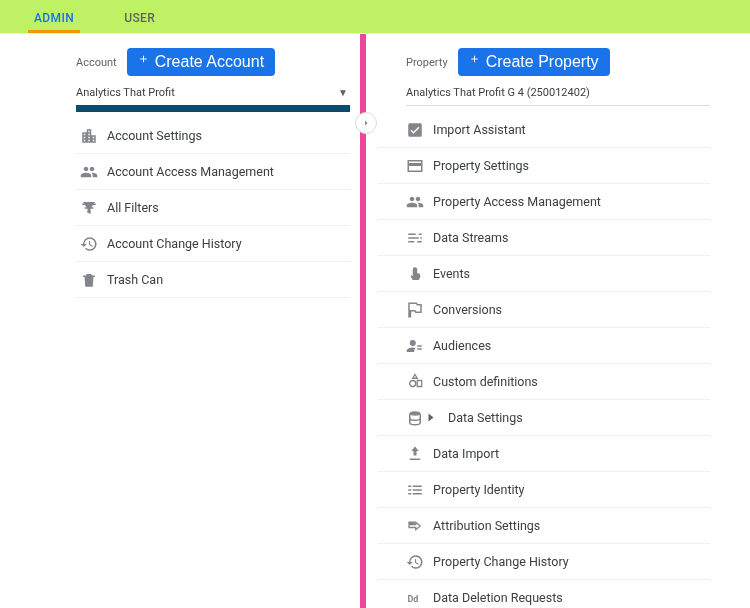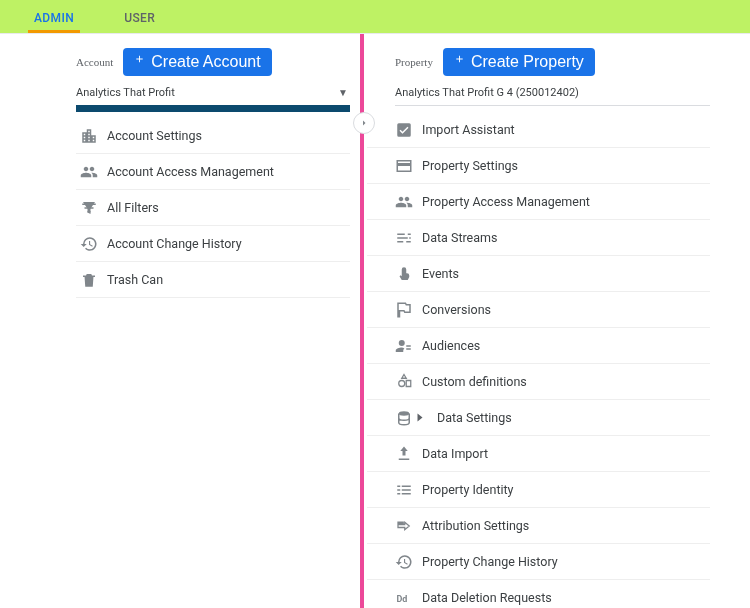--- a/index.html
+++ b/index.html
@@ -43,37 +43,36 @@
   .column {
     position: relative;
   }
   .col-account {
     width: 360px;
     padding-left: 76px;
     padding-right: 10px;
   }
   .col-property {
     width: 360px;
-    padding-left: 3px;
+    padding-left: 12px;
     padding-right: 10px;
-    border-left: 4px solid #ec4899;
+    border-left: 6px solid #ec4899;
     margin-left: 0;
     position: relative;
   }
   .col-hdr {
     display: flex;
     align-items: center;
     padding-top: 14px;
     gap: 10px;
     margin-bottom: 6px;
   }
   .col-hdr-label {
     font-size: 11px;
     color: #5f6368;
-    font-family: Liberation Serif, serif;
   }
   .create-btn {
     display: inline-flex;
     align-items: center;
     background: #1a73e8;
     color: #fff;
     border: none;
     border-radius: 4px;
     font-size: 16px;
     font-weight: 500;

